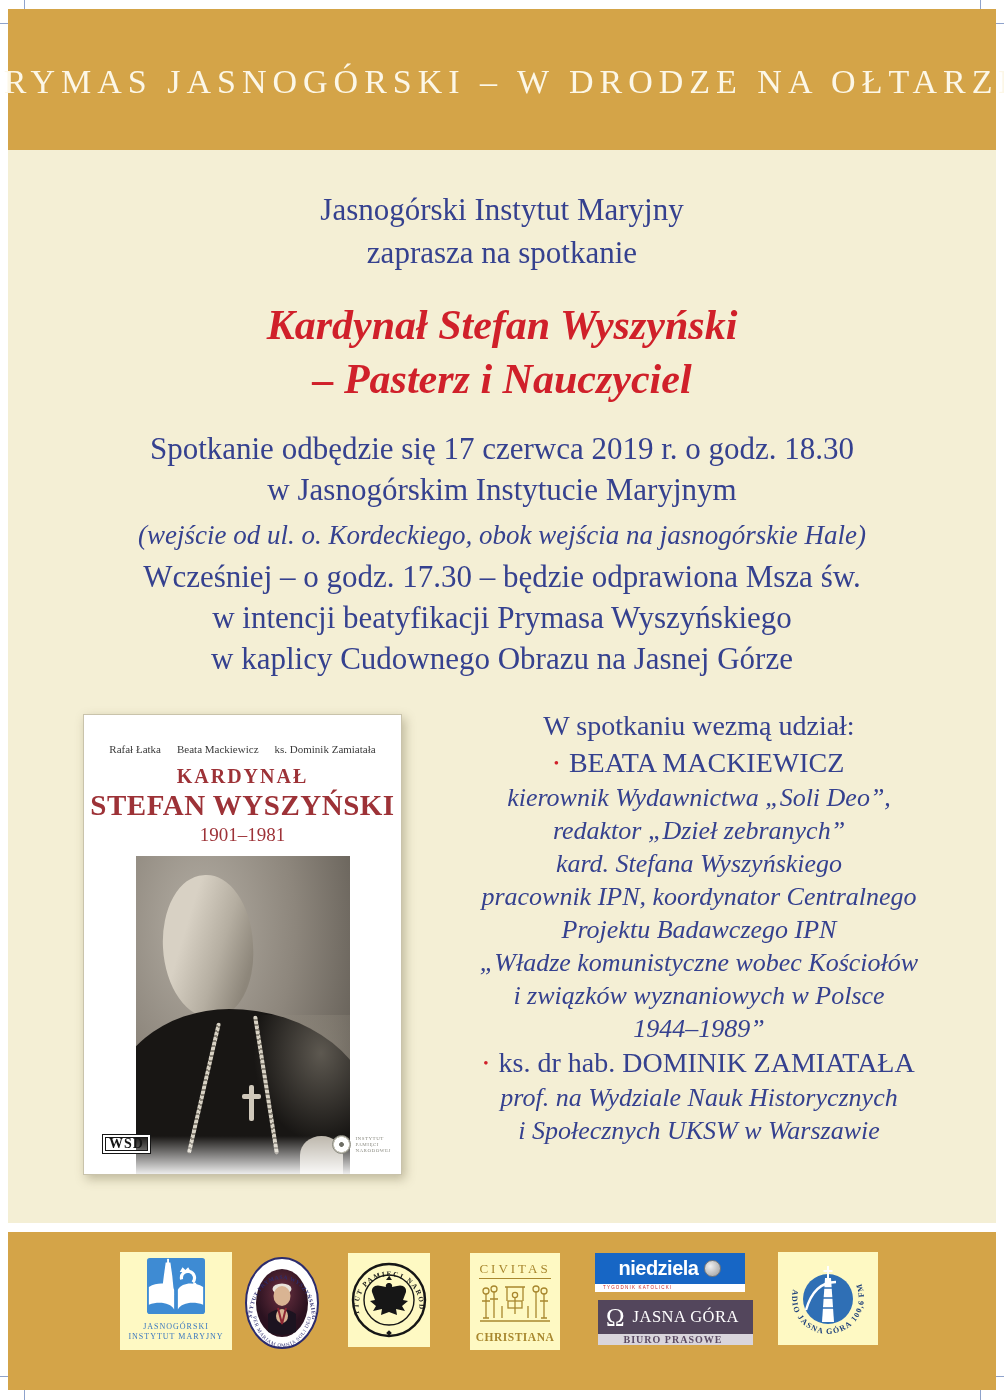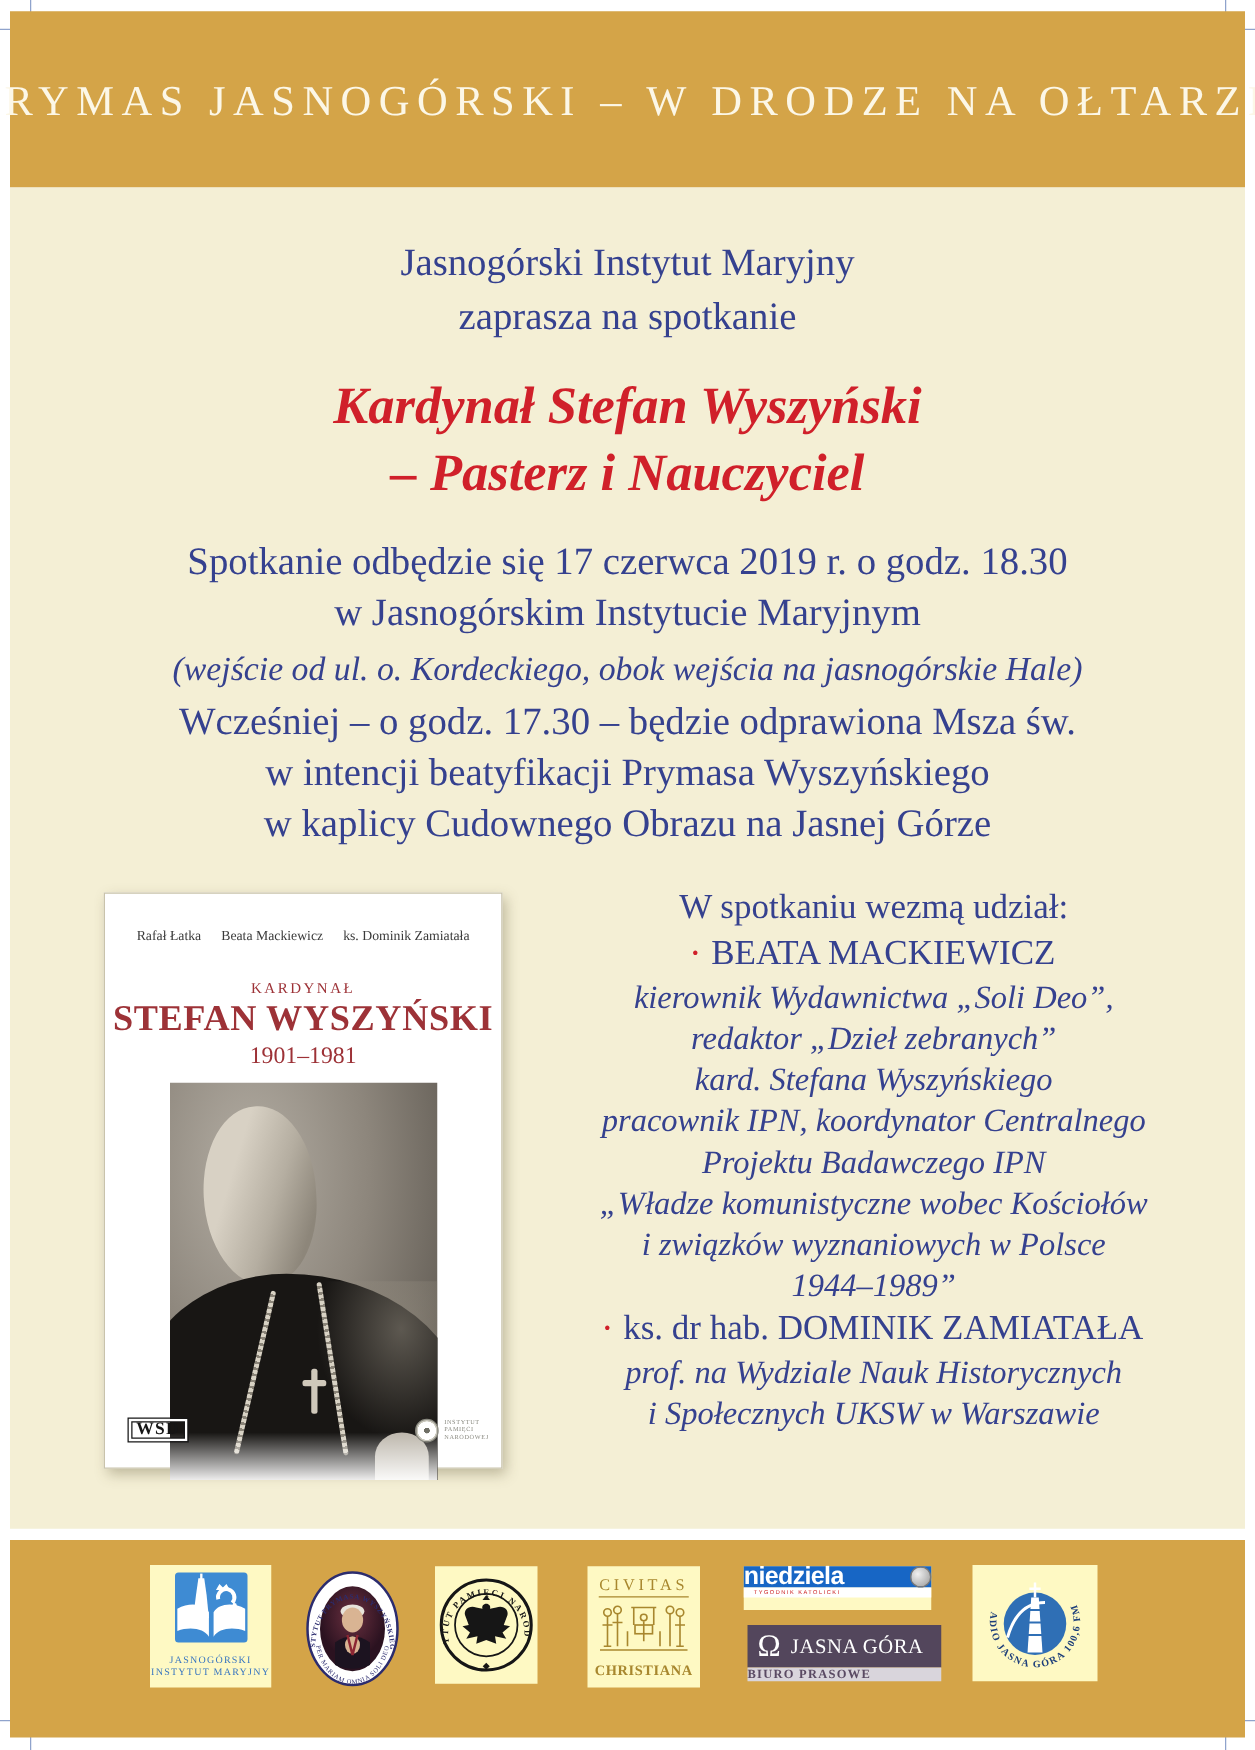--- a/index.html
+++ b/index.html
@@ -43,21 +43,21 @@
   .p-name{font-size:28px;line-height:36px;}
   .p-name .bullet{color:var(--red);font-size:15px;vertical-align:4px;margin-right:10px;}
   .p-desc{font-size:26px;line-height:33px;font-style:italic;}
 
   
   .book{
     position:absolute;left:75px;top:564px;width:317px;height:459px;background:#ffffff;
     border:1px solid #c9c3ab;box-shadow:3px 4px 10px rgba(90,80,50,.35);text-align:center;
   }
   .book-authors{margin-top:28px;display:flex;justify-content:center;gap:16px;font-size:11px;color:#3a3a3a;}
-  .book-kardynal{margin-top:28px;font-size:12px;letter-spacing:2px;font-weight:normal;color:var(--bookred);}
+  .book-kardynal{margin-top:10px;font-size:20px;letter-spacing:2px;font-weight:bold;color:var(--bookred);}
   .book-title{font-size:29px;font-weight:bold;letter-spacing:.5px;color:var(--bookred);margin-top:1px;}
   .book-years{font-size:19px;color:var(--bookred);margin-top:2px;}
   .photo{position:relative;margin:10px auto 0;width:214px;height:318px;overflow:hidden;}
   .photo-bg{position:absolute;inset:0;background:radial-gradient(ellipse at 30% 22%,#b3ada3 0%,#8d867c 45%,#4f4a43 100%);}
   .head{position:absolute;left:13%;top:6%;width:42%;height:45%;border-radius:50% 50% 48% 52%;
         background:linear-gradient(110deg,#d8d1c4 30%,#b5aea1 60%,#8d867a 85%);transform:rotate(-3deg);}
   .cassock{position:absolute;left:-12%;right:-12%;top:48%;bottom:0;
         border-radius:45% 55% 0 0/60% 70% 0 0;background:#181614;}
   .shoulder-hi{position:absolute;right:0;top:50%;width:45%;height:40%;
         background:radial-gradient(ellipse at 70% 30%,rgba(150,143,130,.55),rgba(0,0,0,0) 70%);}
@@ -76,39 +76,39 @@
         box-shadow:inset 0 0 0 2px #fff,inset 0 0 0 3px #161616;}
   .book-ipn{position:absolute;right:10px;bottom:20px;display:flex;align-items:center;gap:4px;}
   .book-ipn .seal{width:17px;height:17px;border-radius:50%;border:1px solid #8a8a80;
         background:radial-gradient(circle,#6f6f66 18%,#fff 20%,#fff 60%,#cac8bd 62%);}
   .book-ipn .lines{display:flex;flex-direction:column;align-items:flex-start;}
   .book-ipn .lines div{font-size:5px;line-height:6px;color:#8a8a80;letter-spacing:.5px;}
 
   
   .band-bottom{position:absolute;left:8px;top:1232px;width:988px;height:158px;background:var(--gold);}
   .tile{position:absolute;background:#fef9c3;}
-  .t-jim{left:112px;top:20px;width:97px;height:98px;text-align:center;padding-top:5px;box-sizing:border-box;}
+  .t-jim{left:112px;top:20px;width:112px;height:98px;text-align:center;padding-top:5px;box-sizing:border-box;}
   .t-jim .lbl{font-size:8px;line-height:10px;letter-spacing:1px;color:#3a77c0;margin-top:3px;}
   .t-ipw{left:235px;top:24px;width:78px;height:94px;background:transparent;}
   .t-ipn{left:340px;top:21px;width:82px;height:94px;}
   .t-civitas{left:462px;top:21px;width:90px;height:97px;box-sizing:border-box;padding-top:6px;text-align:center;}
   .civ-top{display:inline-block;font-size:13px;letter-spacing:3px;color:#a8872e;border-bottom:1.5px solid #a8872e;padding-bottom:1px;}
   .civ-bottom{font-size:11.5px;font-weight:bold;letter-spacing:.5px;color:#a8872e;margin-top:2px;}
   .t-niedziela{left:587px;top:21px;width:150px;height:35px;}
-  .nd-bar{height:17px;background:#1766c5;display:flex;align-items:center;justify-content:space-between;gap:6px;}
+  .nd-bar{height:31px;background:#1766c5;display:flex;align-items:center;justify-content:center;gap:6px;}
   .nd-word{color:#fff;font-family:"Liberation Sans",sans-serif;font-weight:bold;font-size:20px;letter-spacing:-.5px;}
   .nd-coin{width:17px;height:17px;border-radius:50%;background:radial-gradient(circle at 35% 35%,#f0f0f0,#9a9a9a);border:1px solid #777;box-sizing:border-box;}
   .nd-sub{height:8px;background:#fff;font-family:"Liberation Sans",sans-serif;font-size:4.5px;letter-spacing:1.2px;
         color:#cc2222;text-align:left;padding-left:8px;line-height:8px;}
   .t-jgpress{left:590px;top:68px;width:155px;height:45px;background:transparent;}
   .jg-bar{height:34px;background:#53465c;display:flex;align-items:center;padding-left:8px;gap:8px;box-sizing:border-box;}
   .jg-omega{color:#fff;font-size:25px;line-height:25px;}
   .jg-label{color:#fff;font-size:16.5px;letter-spacing:.5px;white-space:nowrap;}
   .jg-sub{height:11px;background:#d9d5dc;color:#5a4a63;font-size:10px;font-weight:bold;letter-spacing:1px;
-        text-align:left;padding-right:5px;line-height:11px;}
+        text-align:center;padding-right:5px;line-height:11px;}
   .t-radio{left:770px;top:20px;width:100px;height:93px;}
   svg text{font-family:"Liberation Serif",serif;}
 </style>
 </head>
 <body>
 
 <div class="page">
 
   <div class="crop" style="left:24px;top:0;width:1px;height:12px;"></div>
   <div class="crop" style="left:0;top:23px;width:17px;height:1px;"></div>

